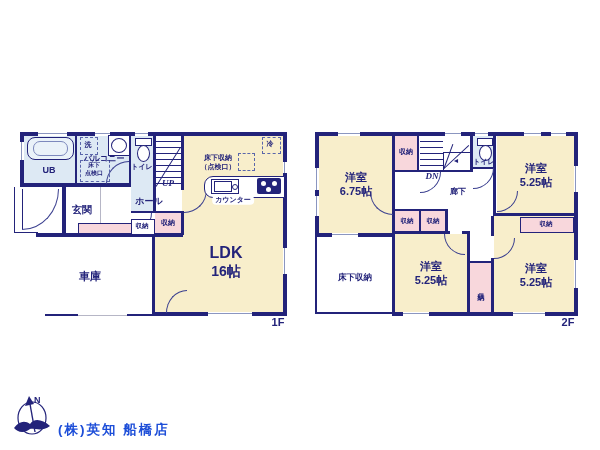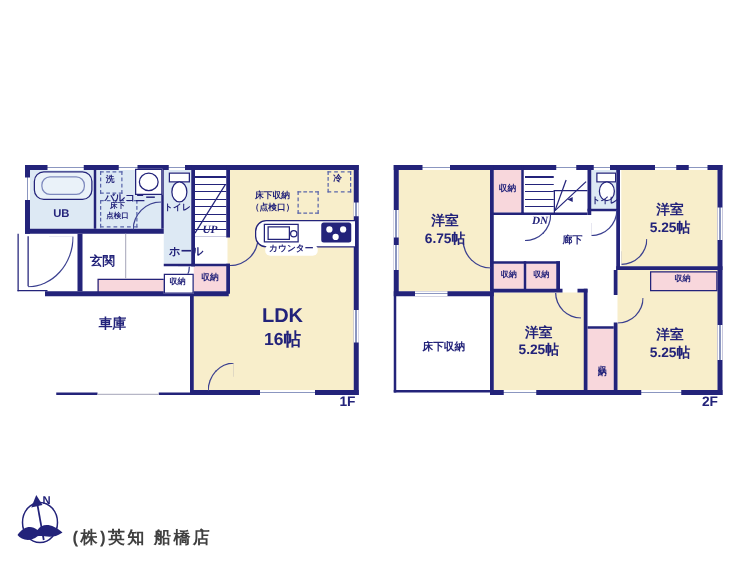--- a/index.html
+++ b/index.html
@@ -20,21 +20,21 @@
   .ital{font-style:italic;font-family:"Liberation Serif",serif;}
   .vert{writing-mode:vertical-rl;letter-spacing:1px;}
   .dash{position:absolute;border:1px dashed #5a66aa;}
   .box{position:absolute;border:1.3px solid #23237a;background:#fff;}
   .winh{position:absolute;background:linear-gradient(to bottom,#fff 32%,#8b96c0 32%,#8b96c0 62%,#fff 62%);}
   .winv{position:absolute;background:linear-gradient(to right,#fff 32%,#8b96c0 32%,#8b96c0 62%,#fff 62%);}
   .arc{position:absolute;border:0 solid #3a3f8f;}
   .treads{position:absolute;background:repeating-linear-gradient(to bottom,transparent 0 5px,#23237a 5px 6px);}
   .line{position:absolute;background:#23237a;}
   .gline{position:absolute;background:#b6b6c6;}
-  .company{position:absolute;color:#404040;font-size:13.5px;font-weight:700;letter-spacing:2px;}
+  .company{position:absolute;color:#1d4ed8;font-size:13.5px;font-weight:700;letter-spacing:2px;}
 </style>
 </head>
 <body>
 
 <div class="canvas">
 
   <div>
 
     <div class="cream" style="left:182px;top:136px;width:101px;height:176px;"></div>
     <div class="cream" style="left:155px;top:235px;width:28px;height:77px;"></div>
@@ -119,21 +119,21 @@
     <div class="lbl s7" style="left:270px;top:144px;">冷</div>
     <div class="lbl s7" style="left:233px;top:200px;background:#fff;padding:0 3px;border-radius:4px;">カウンター</div>
     <div class="lbl s10" style="left:82px;top:210px;">玄関</div>
     <div class="lbl s9" style="left:126px;top:202px;margin-left:23px;">ホール</div>
     <div class="lbl s6" style="left:142px;top:226px;">収納</div>
     <div class="lbl s7" style="left:168px;top:223px;">収納</div>
     <div class="lbl" style="left:226px;top:262px;">
       <span class="sub" style="font-size:16px;">LDK</span>
       <span class="sub" style="font-size:14px;">16帖</span>
     </div>
-    <div class="lbl s11" style="left:90px;top:260px;font-family:Liberation Serif, serif;">車庫</div>
+    <div class="lbl s11" style="left:90px;top:277px;font-family:Liberation Serif, serif;">車庫</div>
     <div class="lbl s11" style="left:278px;top:323px;">1F</div>
   </div>
 
   <div>
 
     <div class="cream" style="left:319px;top:136px;width:74px;height:97px;"></div>
     <div class="cream" style="left:497px;top:136px;width:77px;height:77px;"></div>
     <div class="cream" style="left:395px;top:234px;width:73px;height:78px;"></div>
     <div class="cream" style="left:494px;top:216px;width:80px;height:96px;"></div>
     <div class="pink" style="left:395px;top:136px;width:22px;height:34px;"></div>

